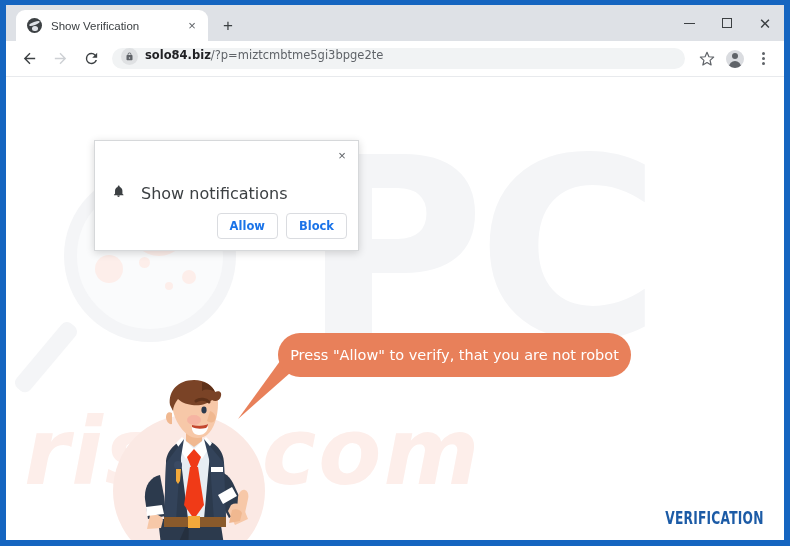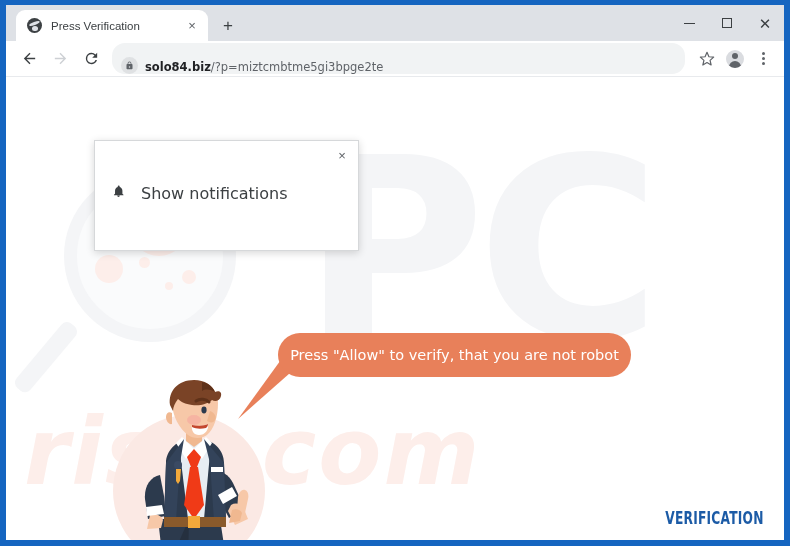--- a/index.html
+++ b/index.html
@@ -94,23 +94,23 @@
     display: flex; align-items: center;
     padding: 0 8px 0 10px; flex: none;
     border-bottom: 1px solid #e8eaed;
   }
   .navbtn {
     width: 26px; height: 26px; margin-right: 5px;
     display: flex; align-items: center; justify-content: center;
     flex: none;
   }
   .omnibox {
-    flex: 1; height: 31px;
+    flex: 1; height: 21px;
     background: #f1f3f4; border-radius: 13px;
-    display: flex; align-items: flex-end;
+    display: flex; align-items: flex-start;
     padding: 0 12px 0 9px;
     margin: 0 7px 0 3px;
     overflow: hidden;
   }
   .lockbox {
     width: 17px; height: 17px; flex: none;
     border-radius: 50%; background: #dfe1e3;
     display: flex; align-items: center; justify-content: center;
     margin-right: 7px;
   }
@@ -259,21 +259,21 @@
 </style>
 </head>
 <body>
 
 <div id="screenshot">
   <div class="browser">
 
     <div class="tabstrip">
       <div class="tab">
         <span class="tab-favicon"></span>
-        <span class="tab-title">Press Verification</span>
+        <span class="tab-title">Show Verification</span>
         <span class="tab-close">×</span>
       </div>
       <div class="newtab">+</div>
 
       <div class="wincontrols">
         <div class="wc">
             <span class="wc-min"></span>
           </div>
         <div class="wc">
             <span class="wc-max"></span>
@@ -423,17 +423,21 @@
       <div class="dialog">
         <div class="dlg-close">×</div>
         <div class="dlg-perm">
           <span>
             <svg width="13" height="15" viewBox="0 0 24 24">
                 <path d="M12 22a2.4 2.4 0 0 0 2.4-2.4H9.6A2.4 2.4 0 0 0 12 22zm7.2-6v-5.4c0-3.4-1.9-6.3-5-7.1V2.8a1.8 1.8 0 1 0-3.6 0v.7c-3.1.8-5 3.7-5 7.1V16l-2 2v1h17.6v-1z" fill="#3c4043"></path>
               </svg>
           </span>
           <span class="dlg-perm-label">Show notifications</span>
         </div>
+        <div class="dlg-actions">
+          <div class="dlg-btn">Allow</div>
+          <div class="dlg-btn">Block</div>
+        </div>
       </div>
 
     </div>
   </div>
 </div>
 
 </body></html>

